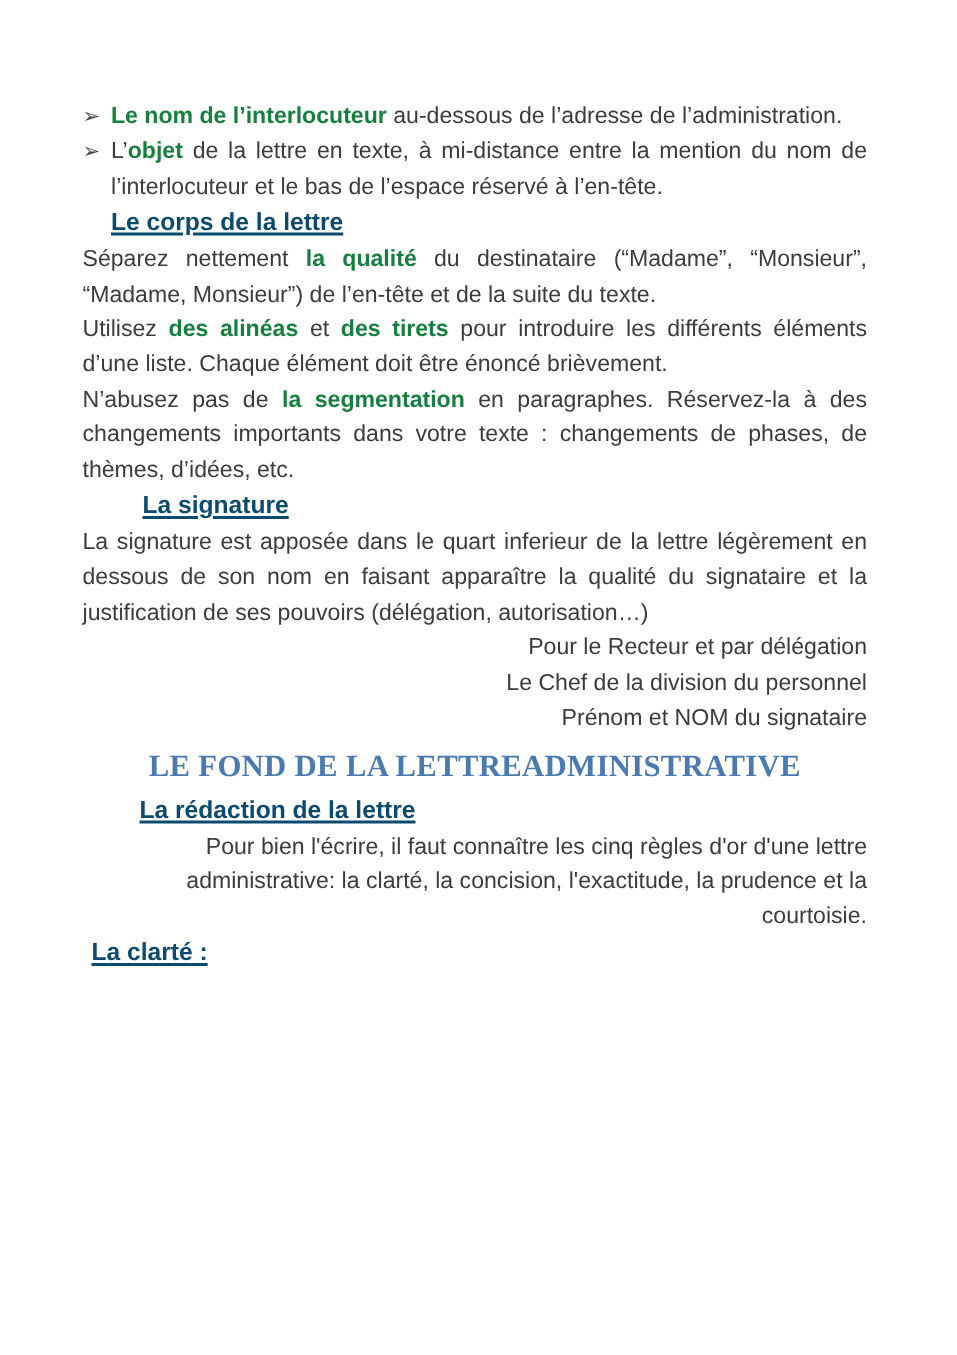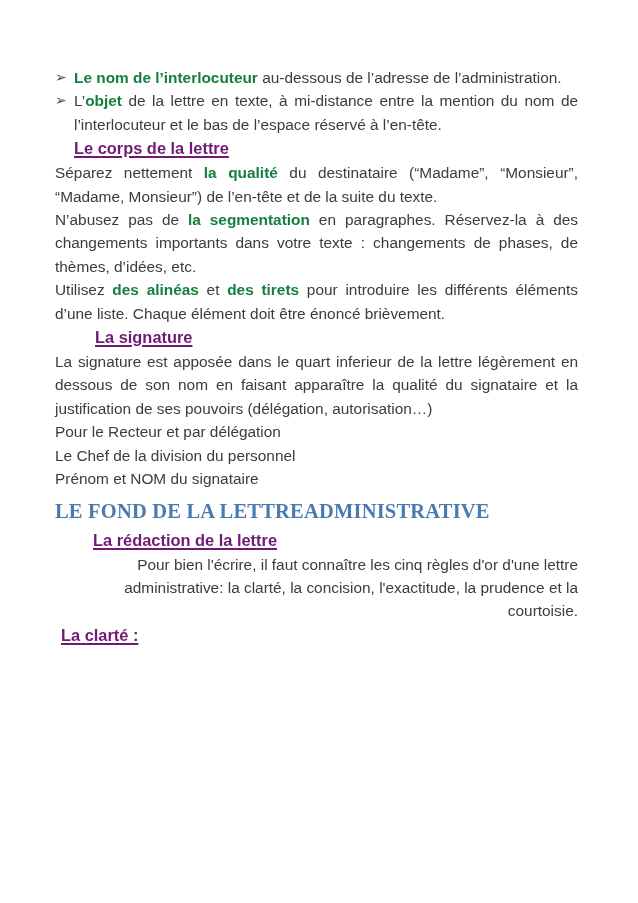--- a/index.html
+++ b/index.html
@@ -71,50 +71,50 @@
   b, .b {
     font-weight: bold;
     color: #15803d;
   }
 
   
   .subhead {
     font-size: 16.4px;
     line-height: 25px;
     font-weight: bold;
-    color: #701a75;
+    color: #0c4a6e;
     text-decoration: underline;
     text-underline-offset: 2px;
     text-decoration-thickness: 1.6px;
     margin: 0;
     white-space: nowrap;
     display: block;
   }
   .subhead.indent-1 { padding-left: 19px; }
   .subhead.indent-2 { padding-left: 40px; }
   .subhead.indent-3 { padding-left: 38px; }
   .subhead.indent-4 { padding-left: 6px; }
 
   
   .sig-block {
-    text-align: left;
+    text-align: right;
     font-size: 15.4px;
     line-height: 23.4px;
     color: #3c3c3c;
   }
   .sig-line { display: block; white-space: nowrap; }
 
   
   .blue-title {
     font-family: "Liberation Serif", serif;
     font-weight: bold;
     font-size: 20.5px;
     line-height: 30px;
     color: #4a7ab0;
-    text-align: left;
+    text-align: center;
     letter-spacing: 0.2px;
     margin: 5px 0 2px 0;
     white-space: nowrap;
   }
 </style>
 </head>
 <body>
 
 <div class="page">
   <div class="content">
@@ -127,23 +127,23 @@
     <div class="bullet-row">
       <span class="bullet-marker">➢</span>
       <span class="bullet-text"><span>L’</span><b>objet</b><span> de la lettre en texte, à mi-distance entre la mention du nom de l’interlocuteur et le bas de l’espace réservé à l’en-tête.</span></span>
     </div>
 
     <div class="subhead indent-1">Le corps de la lettre</div>
 
 
     <p class="para"><span>Séparez nettement </span><b>la qualité</b><span> du destinataire (“Madame”, “Monsieur”, “Madame, Monsieur”) de l’en-tête et de la suite du texte.</span></p>
 
+    <p class="para"><span>Utilisez </span><b>des alinéas</b><span> et </span><b>des tirets</b><span> pour introduire les différents éléments d’une liste. Chaque élément doit être énoncé brièvement.</span></p>
+
     <p class="para"><span>N’abusez pas de </span><b>la segmentation</b><span> en paragraphes. Réservez-la à des changements importants dans votre texte : changements de phases, de thèmes, d’idées, etc.</span></p>
-
-    <p class="para"><span>Utilisez </span><b>des alinéas</b><span> et </span><b>des tirets</b><span> pour introduire les différents éléments d’une liste. Chaque élément doit être énoncé brièvement.</span></p>
 
     <div class="subhead indent-2">La signature</div>
 
     <p class="para">La signature est apposée dans le quart inferieur de la lettre légèrement en dessous de son nom en faisant apparaître la qualité du signataire et la justification de ses pouvoirs (délégation, autorisation…)</p>
 
     <div class="sig-block">
       <span class="sig-line">Pour le Recteur et par délégation</span>
       <span class="sig-line">Le Chef de la division du personnel</span>
       <span class="sig-line">Prénom et NOM du signataire</span>
     </div>

